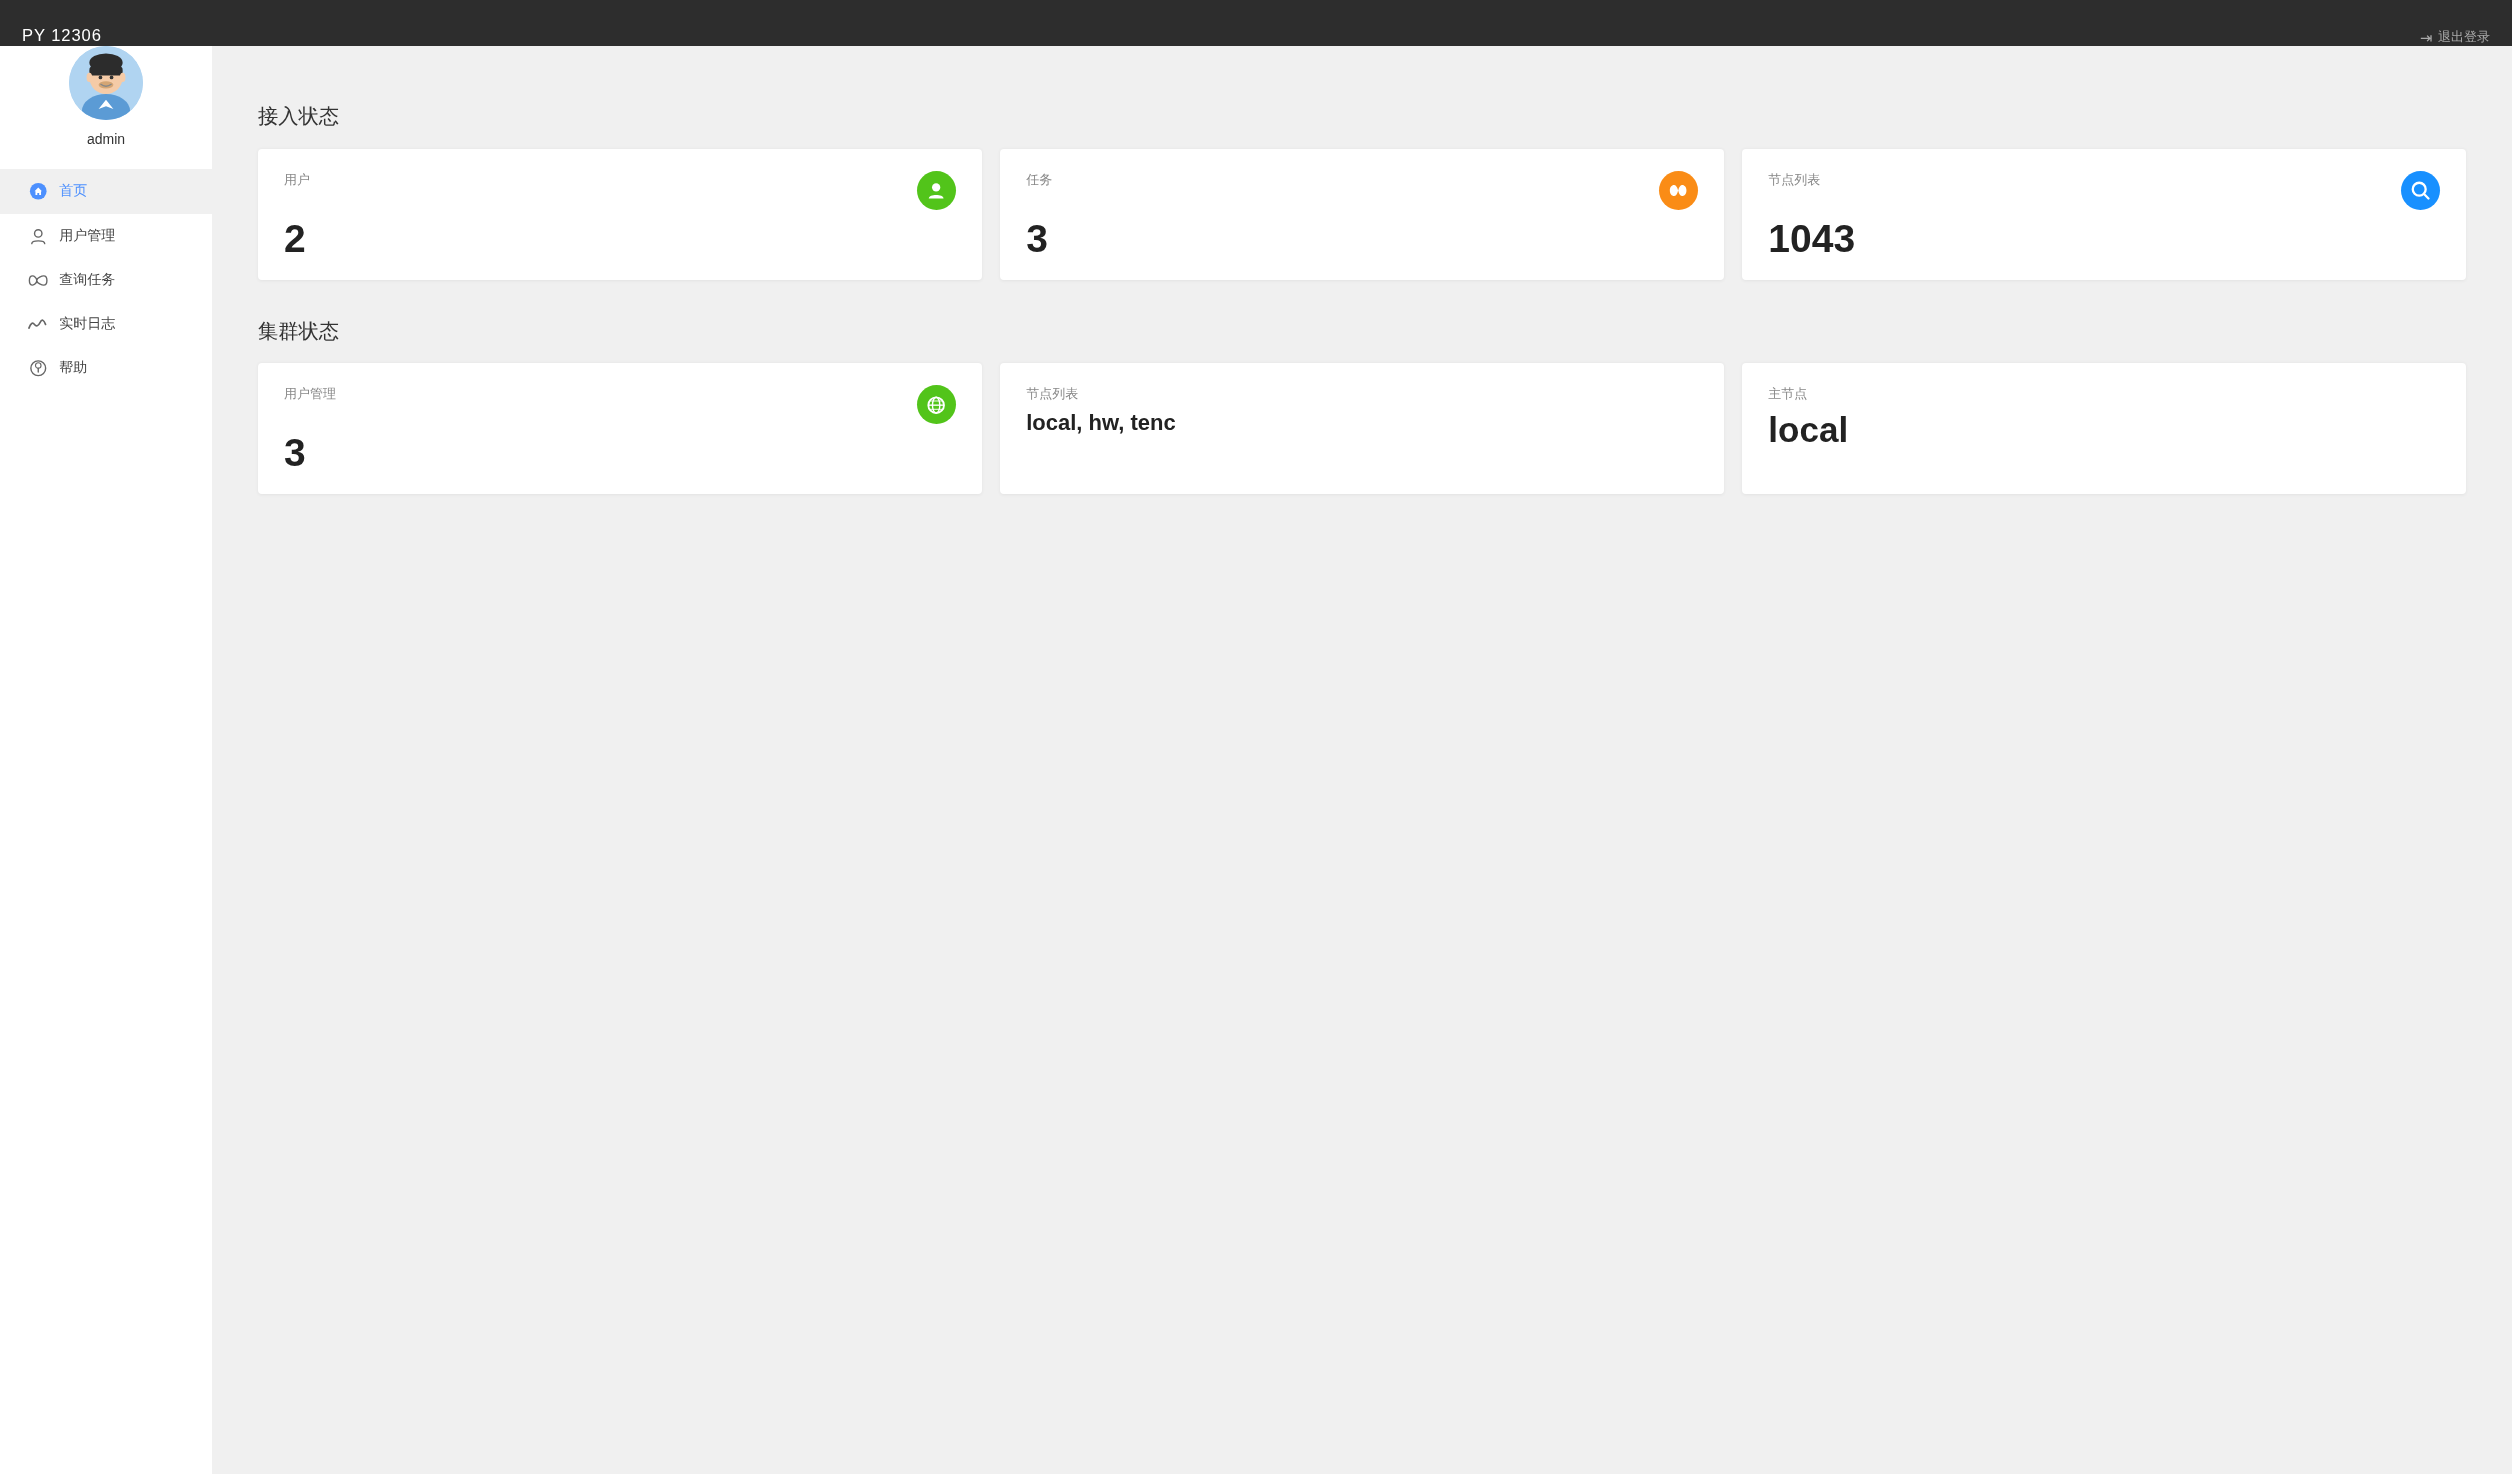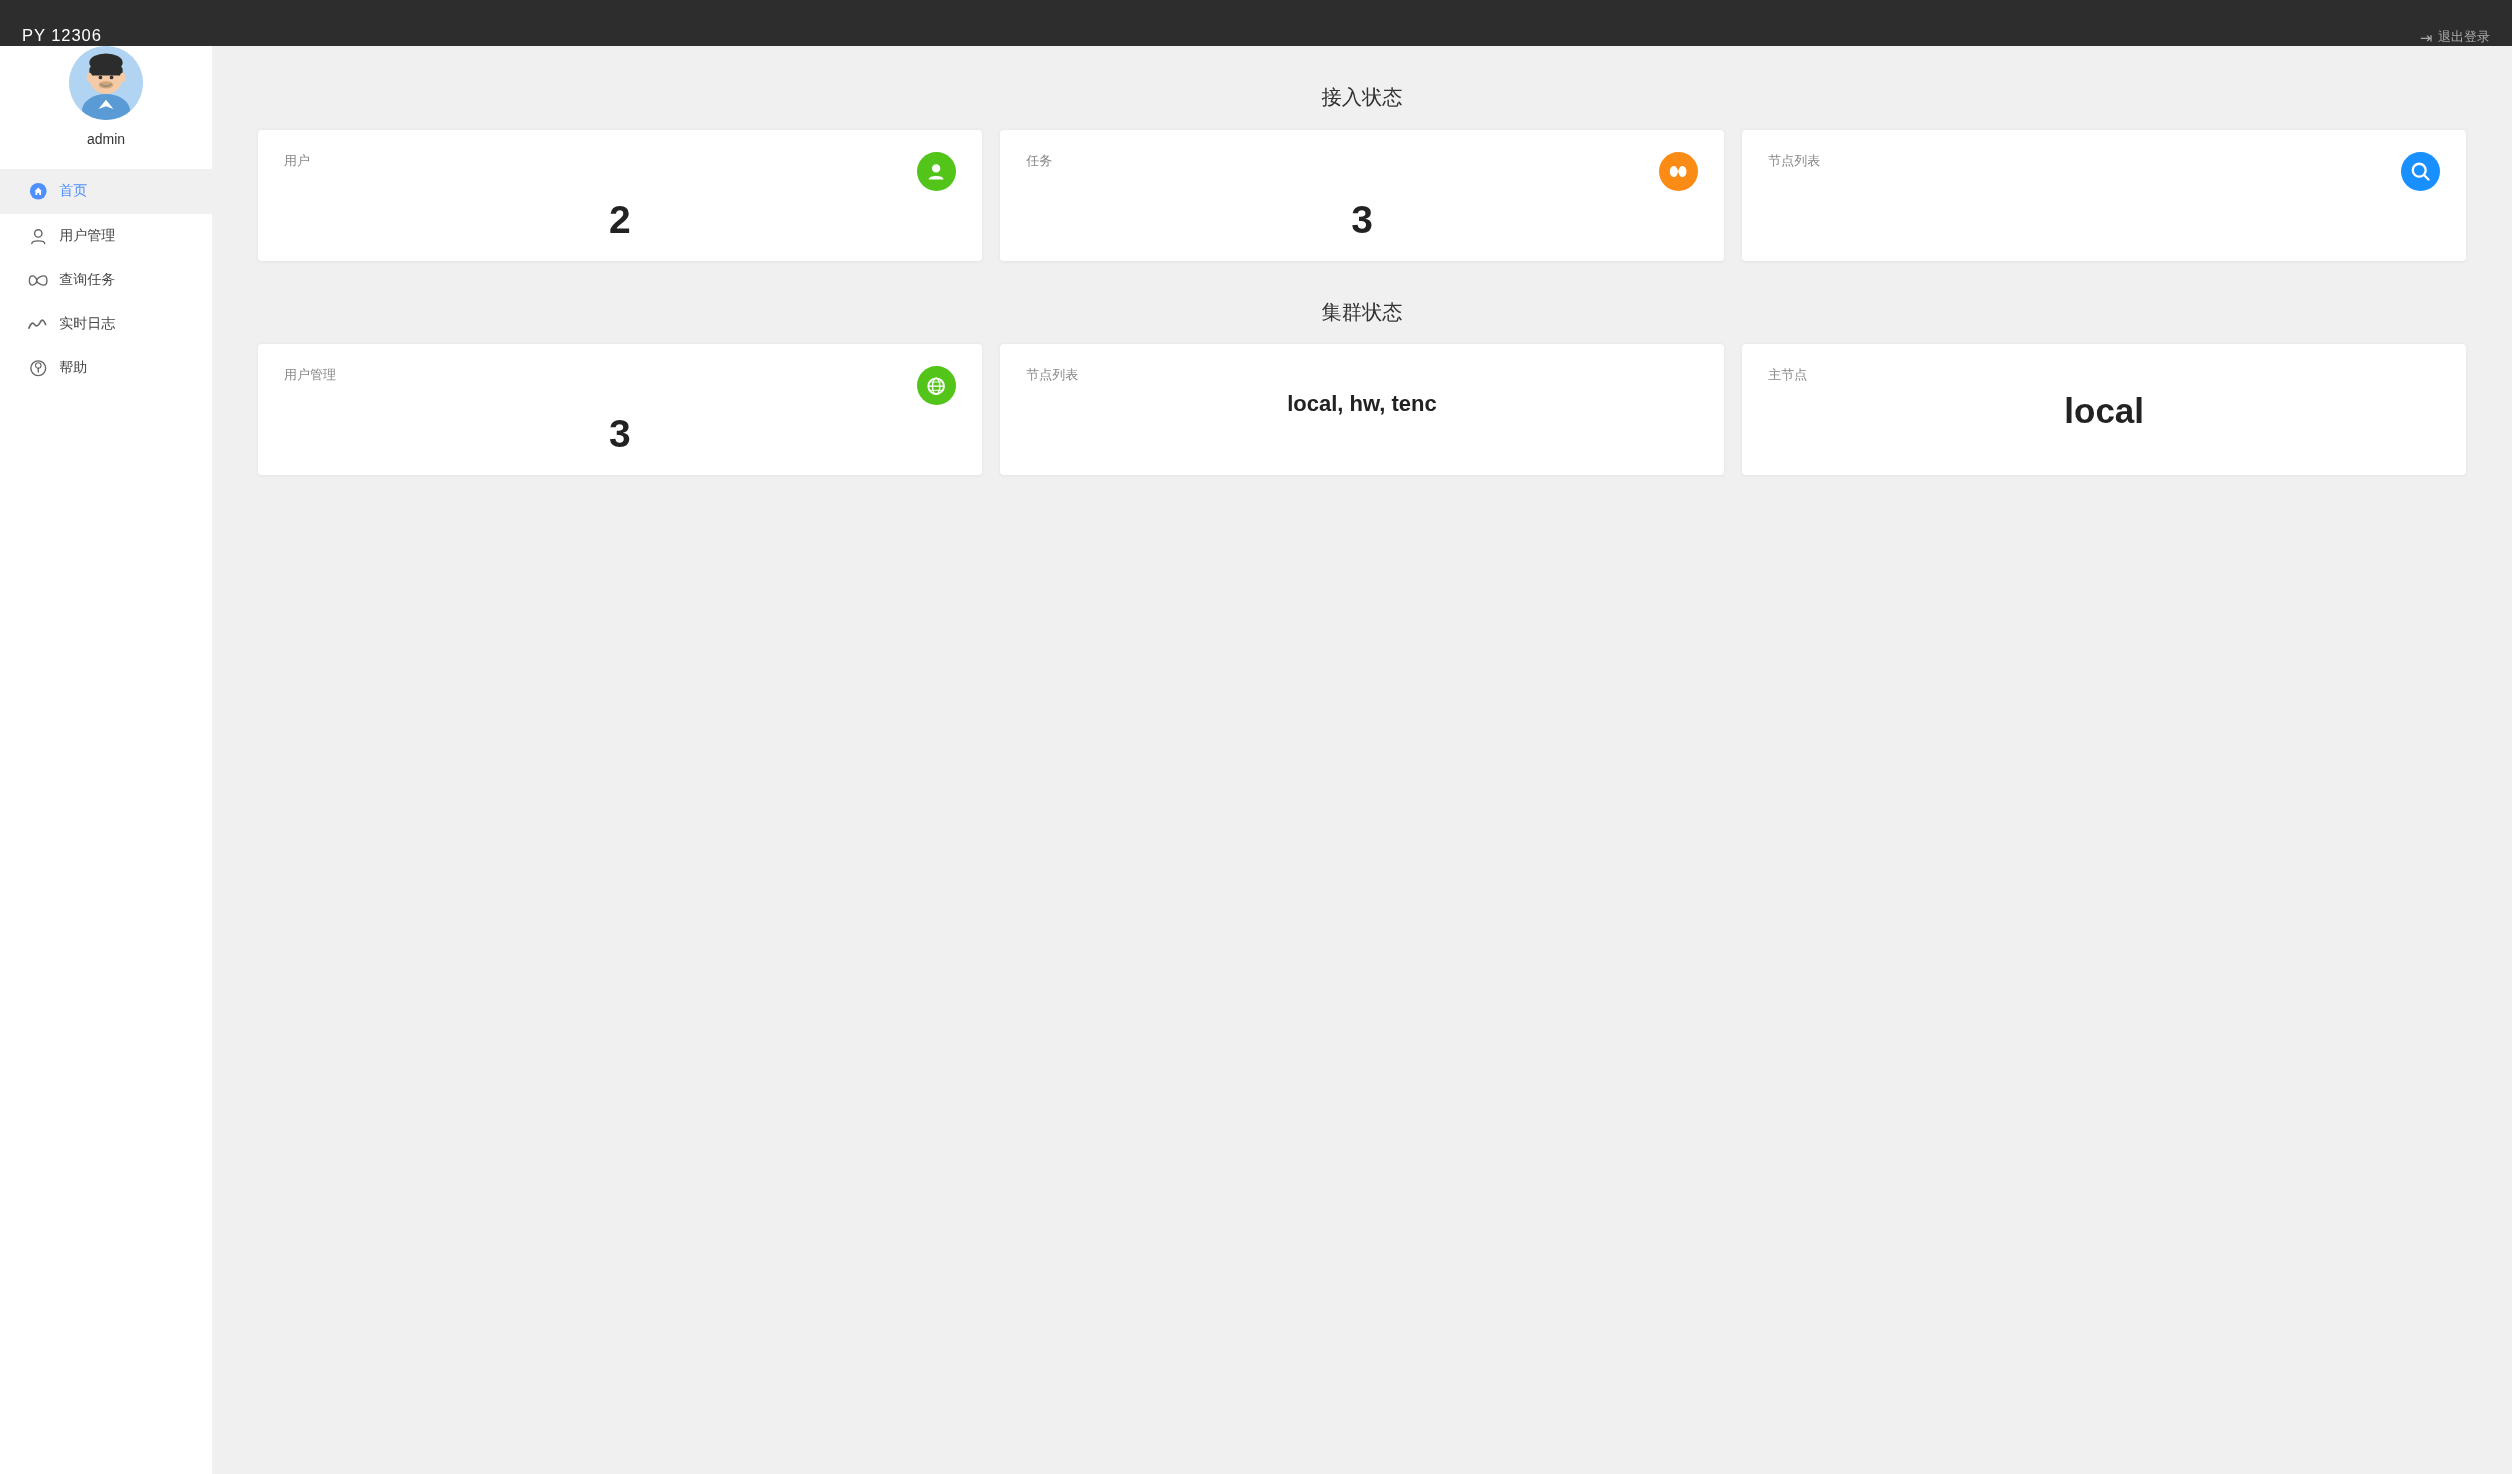--- a/index.html
+++ b/index.html
@@ -102,23 +102,22 @@
       display: flex;
       align-items: center;
       justify-content: center;
     }
     .sidebar-item.active .sidebar-icon {
       color: #4d90fe;
     }
     
     .content {
       flex: 1;
-      padding: 37px 46px;
+      padding: 56px 46px;
       background: #f0f0f0;
-      text-align: center;
     }
     .section-title {
       font-size: 20.3px;
       color: #333;
       margin-bottom: 18.5px;
       font-weight: normal;
     }
     .cards-row {
       display: flex;
       gap: 18.5px;
@@ -297,20 +296,21 @@
       <div class="card">
         <div class="card-header">
           <span class="card-label">节点列表</span>
           <div class="card-icon blue">
             <svg width="20.3" height="20.3" viewBox="0 0 22 22" fill="none" xmlns="http://www.w3.org/2000/svg">
               <circle cx="10" cy="10" r="7" stroke="white" stroke-width="2.5" fill="none"></circle>
               <line x1="15.5" y1="15.5" x2="20" y2="20" stroke="white" stroke-width="2.5" stroke-linecap="round"></line>
             </svg>
           </div>
         </div>
+        <div class="card-value">1043</div>
       </div>
     </div>
 
     <h2 class="section-title">集群状态</h2>
     <div class="cards-row">
 
       <div class="card">
         <div class="card-header">
           <span class="card-label">用户管理</span>
           <div class="card-icon green-globe">

